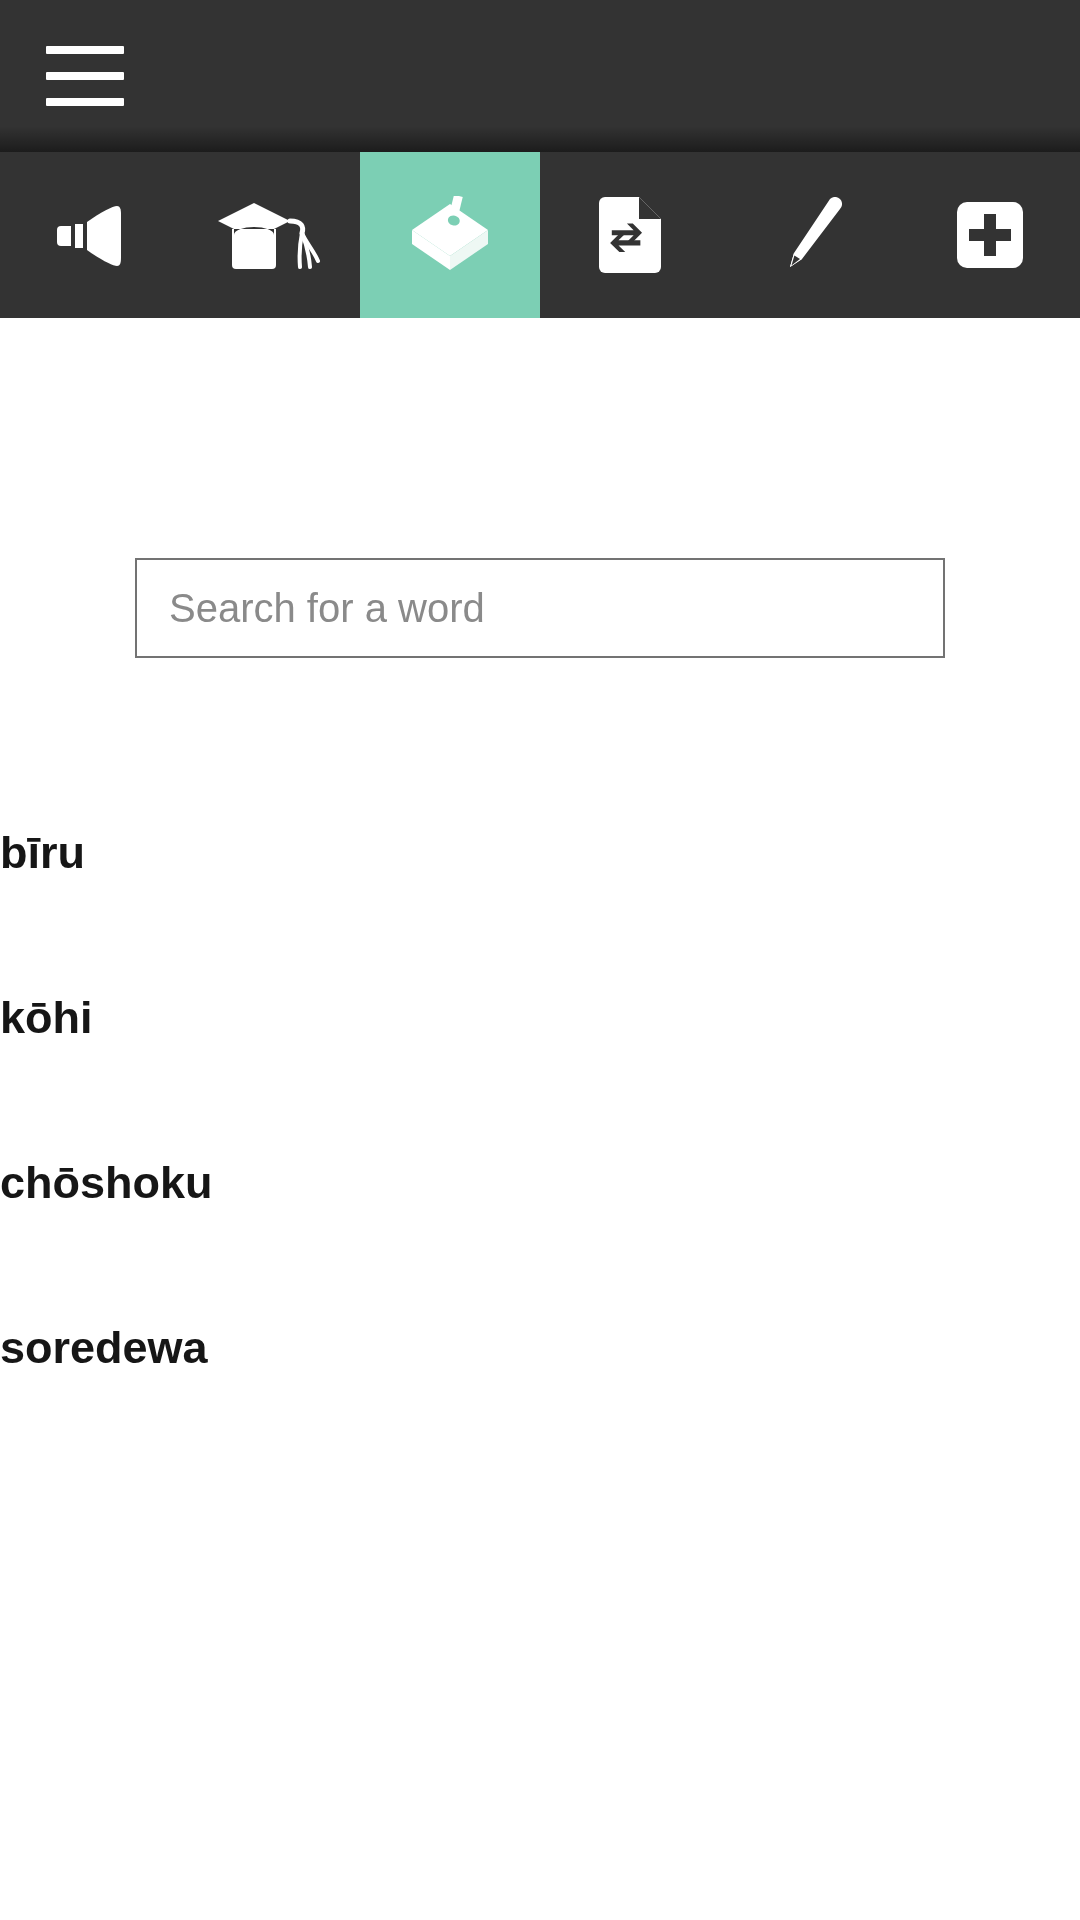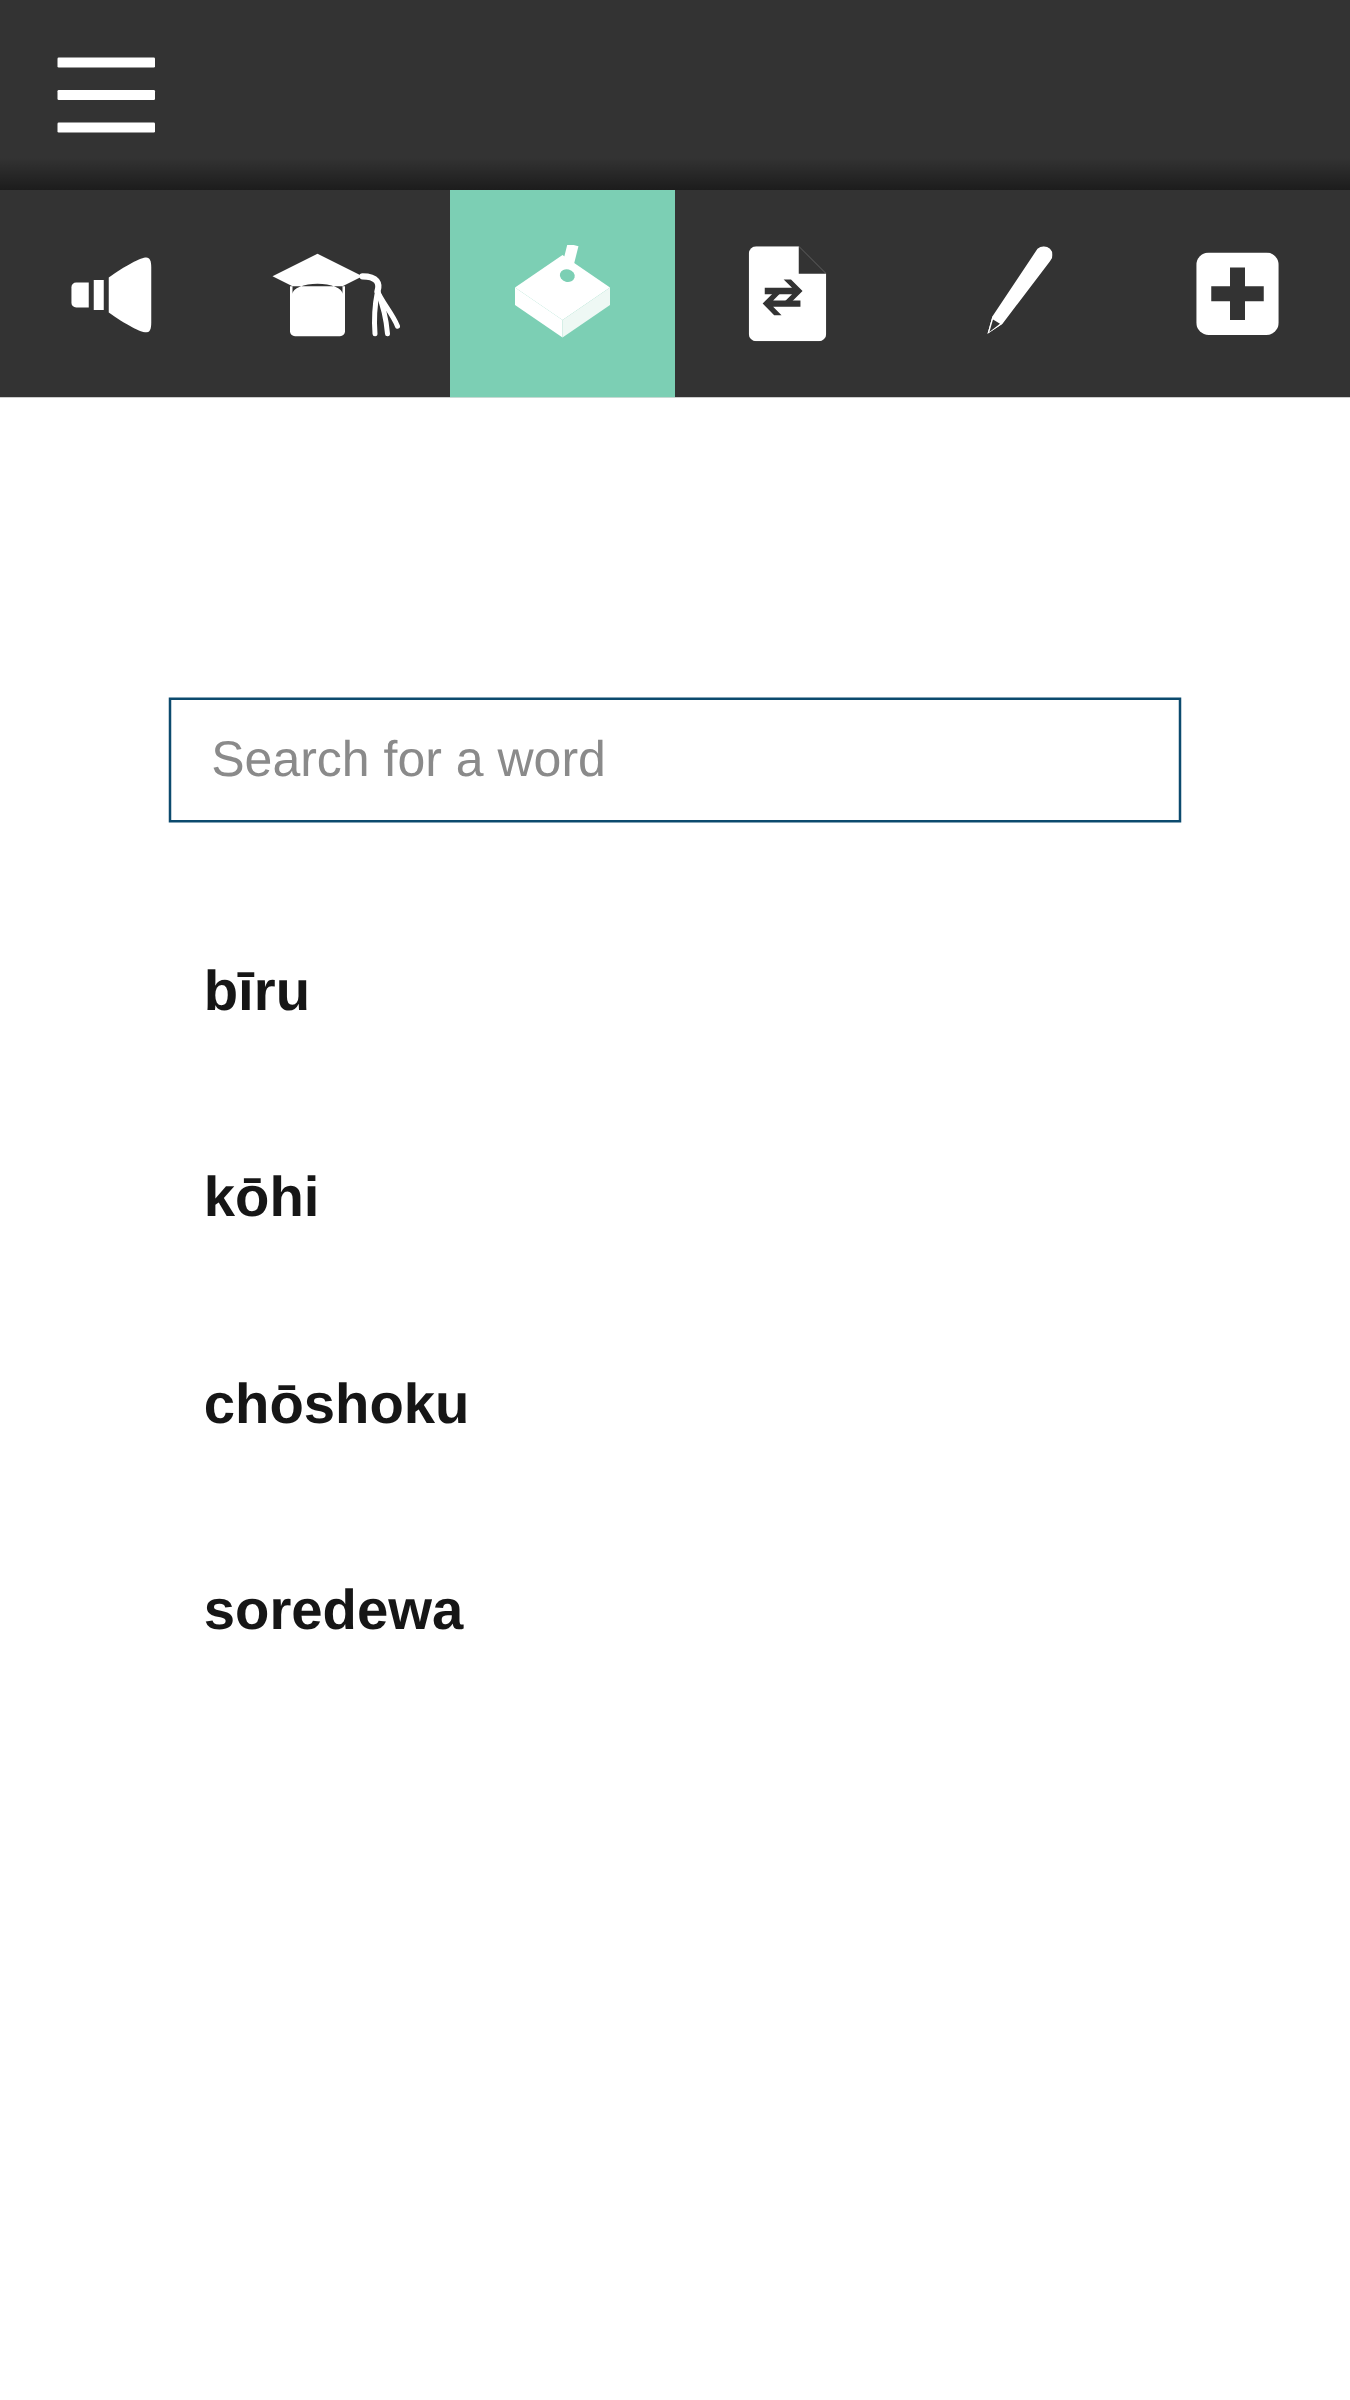--- a/index.html
+++ b/index.html
@@ -56,38 +56,37 @@
     position:absolute; left:0; top:318px; width:1080px; height:1602px;
     background:#ffffff;
   }
 
   .search-wrap { position:absolute; left:0; top:240px; width:1080px; }
   .search-input {
     display:block;
     width:810px; height:100px;
     margin:0 auto;
     background:#ffffff;
-    border:2px solid #0c4a6e;
+    border:2px solid #737373;
     border-radius:0;
     padding:0 32px;
     font-family:"Liberation Sans", sans-serif;
     font-size:40px;
     color:#333333;
     outline:none;
   }
   .search-input::placeholder { color:#8a8a8a; opacity:1; }
 
   .word-list {
     position:absolute; left:0; top:392px; width:1080px;
     list-style:none;
   }
   .word-item {
     height:165px;
-    display:flex; align-items:center;
-    padding-left:163px;
+    display:flex; align-items:flex-end;
     cursor:pointer;
   }
   .word-label {
     font-size:45px;
     font-weight:600;
     color:#161616;
     letter-spacing:0px;
     line-height:1;
   }
 </style>

